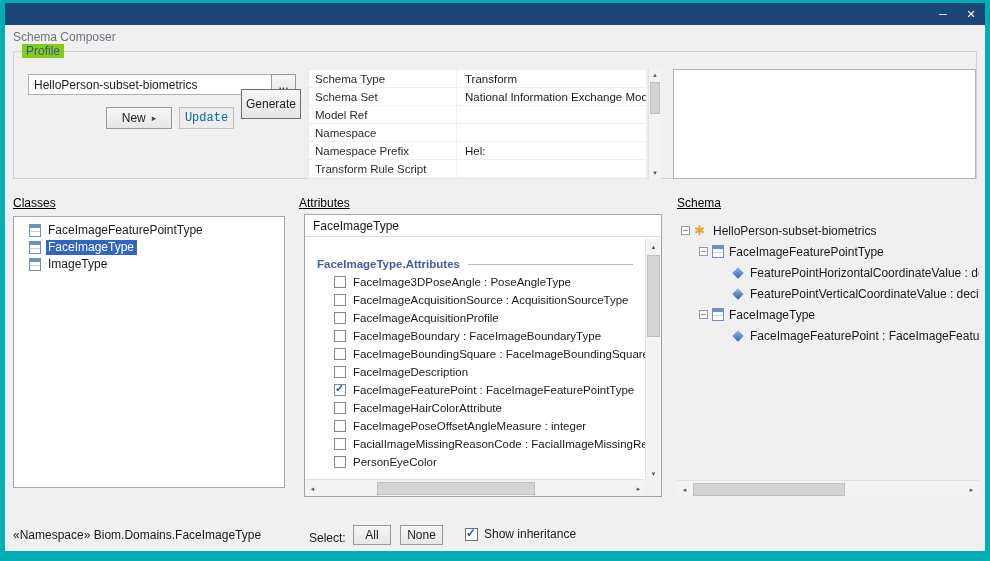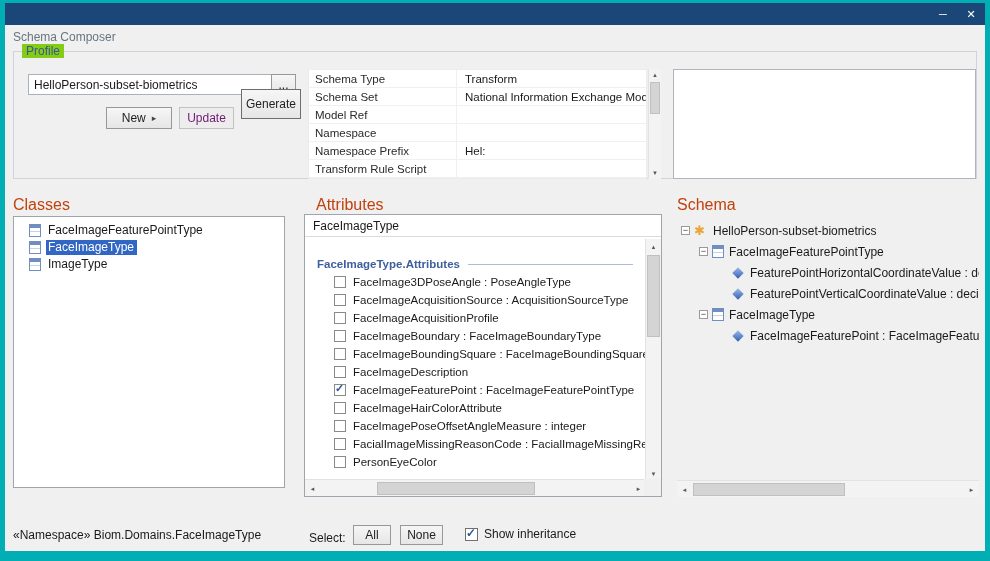--- a/index.html
+++ b/index.html
@@ -16,35 +16,35 @@
   .abs { position:absolute; }
   .app-label { color:#67757f; font-size:12px; }
 
   .groupbox { position:absolute; border:1px solid #d0d3d9; }
   .gb-label { position:absolute; top:-8px; left:8px; background:#84cc16; padding:0 4px; color:#3a5795; font-size:12px; }
 
   .textbox { border:1px solid #a9b1ba; background:#fff; font:12px "Liberation Sans", sans-serif;
              padding:0 5px; color:#1a1a1a; }
   .btn { position:absolute; background:linear-gradient(#f6f6f6,#e6e6e6); border:1px solid #989898;
          font-size:12px; display:flex; align-items:center; justify-content:center; gap:6px; color:#222; cursor:default; }
-  .btn.disabled { color:#701a75; background:#ededed; border-color:#c2c2c2; }
+  .btn.disabled { color:#0369a1; background:#ededed; border-color:#c2c2c2;font-family:Liberation Mono, monospace; }
   .btn .drop { font-size:9px; color:#444; }
 
   .propgrid { position:absolute; background:#fff; border:1px solid #ececec; overflow:hidden; }
   .prop-row { display:flex; height:18px; align-items:center; border-bottom:1px solid #f0f0f0; }
   .prop-label { width:148px; padding-left:6px; border-right:1px solid #f0f0f0; color:#2a2a2a;
                 font-size:11.5px; overflow:hidden; white-space:nowrap; height:100%; display:flex; align-items:center; }
   .prop-value { flex:1; padding-left:8px; font-size:11.5px; overflow:hidden; white-space:nowrap;
                 height:100%; display:flex; align-items:center; }
 
   .infopanel { position:absolute; background:#fff; border:1px solid #b0b5bd; padding:3px 4px 0 6px;
                font-size:11px; line-height:15px; overflow:hidden; }
   .info-line { white-space:nowrap; overflow:hidden; }
 
-  .panel-label { color:#c2410c; font-size:16px; }
+  .panel-label { color:#000000; font-size:12px;text-decoration:underline; }
 
   .listbox { position:absolute; background:#fff; border:1px solid #9fa5ad; padding-top:5px; overflow:hidden; }
   .class-row { display:flex; align-items:center; height:17px; padding-left:15px; white-space:nowrap; }
   .class-label { padding:0 3px 1px 2px; }
   .class-row.selected .class-label { background:#3166c4; color:#fff; }
 
   .attr-panel { position:absolute; background:#fff; border:1px solid #9fa5ad; overflow:hidden; }
   .attr-hdr { height:22px; padding:4px 0 0 8px; border-bottom:1px solid #dcdcdc; font-size:12px; background:#fff; }
   .attr-content { position:absolute; left:0; top:24px; right:16px; bottom:17px; overflow:hidden; }
   .section-hdr { display:flex; align-items:center; height:18px; margin-top:16px; padding:0 12px;
@@ -174,21 +174,21 @@
         <div class="class-row selected">
     <span class="icon-class"></span>
     <span class="class-label">FaceImageType</span>
   </div>
         <div class="class-row">
     <span class="icon-class"></span>
     <span class="class-label">ImageType</span>
   </div>
       </div>
 
-    <div class="abs panel-label" style="left:294px; top:171px;margin-left:17px;">Attributes</div>
+    <div class="abs panel-label" style="left:294px; top:171px;">Attributes</div>
     <div class="attr-panel" style="left:299px; top:189px; width:358px; height:283px;">
       <div class="attr-hdr">FaceImageType</div>
 
       <div class="attr-content">
         <div class="section-hdr">
           <span>FaceImageType.Attributes</span>
           <span class="rule"></span>
         </div>
         <div>
             <div class="attr-row">

